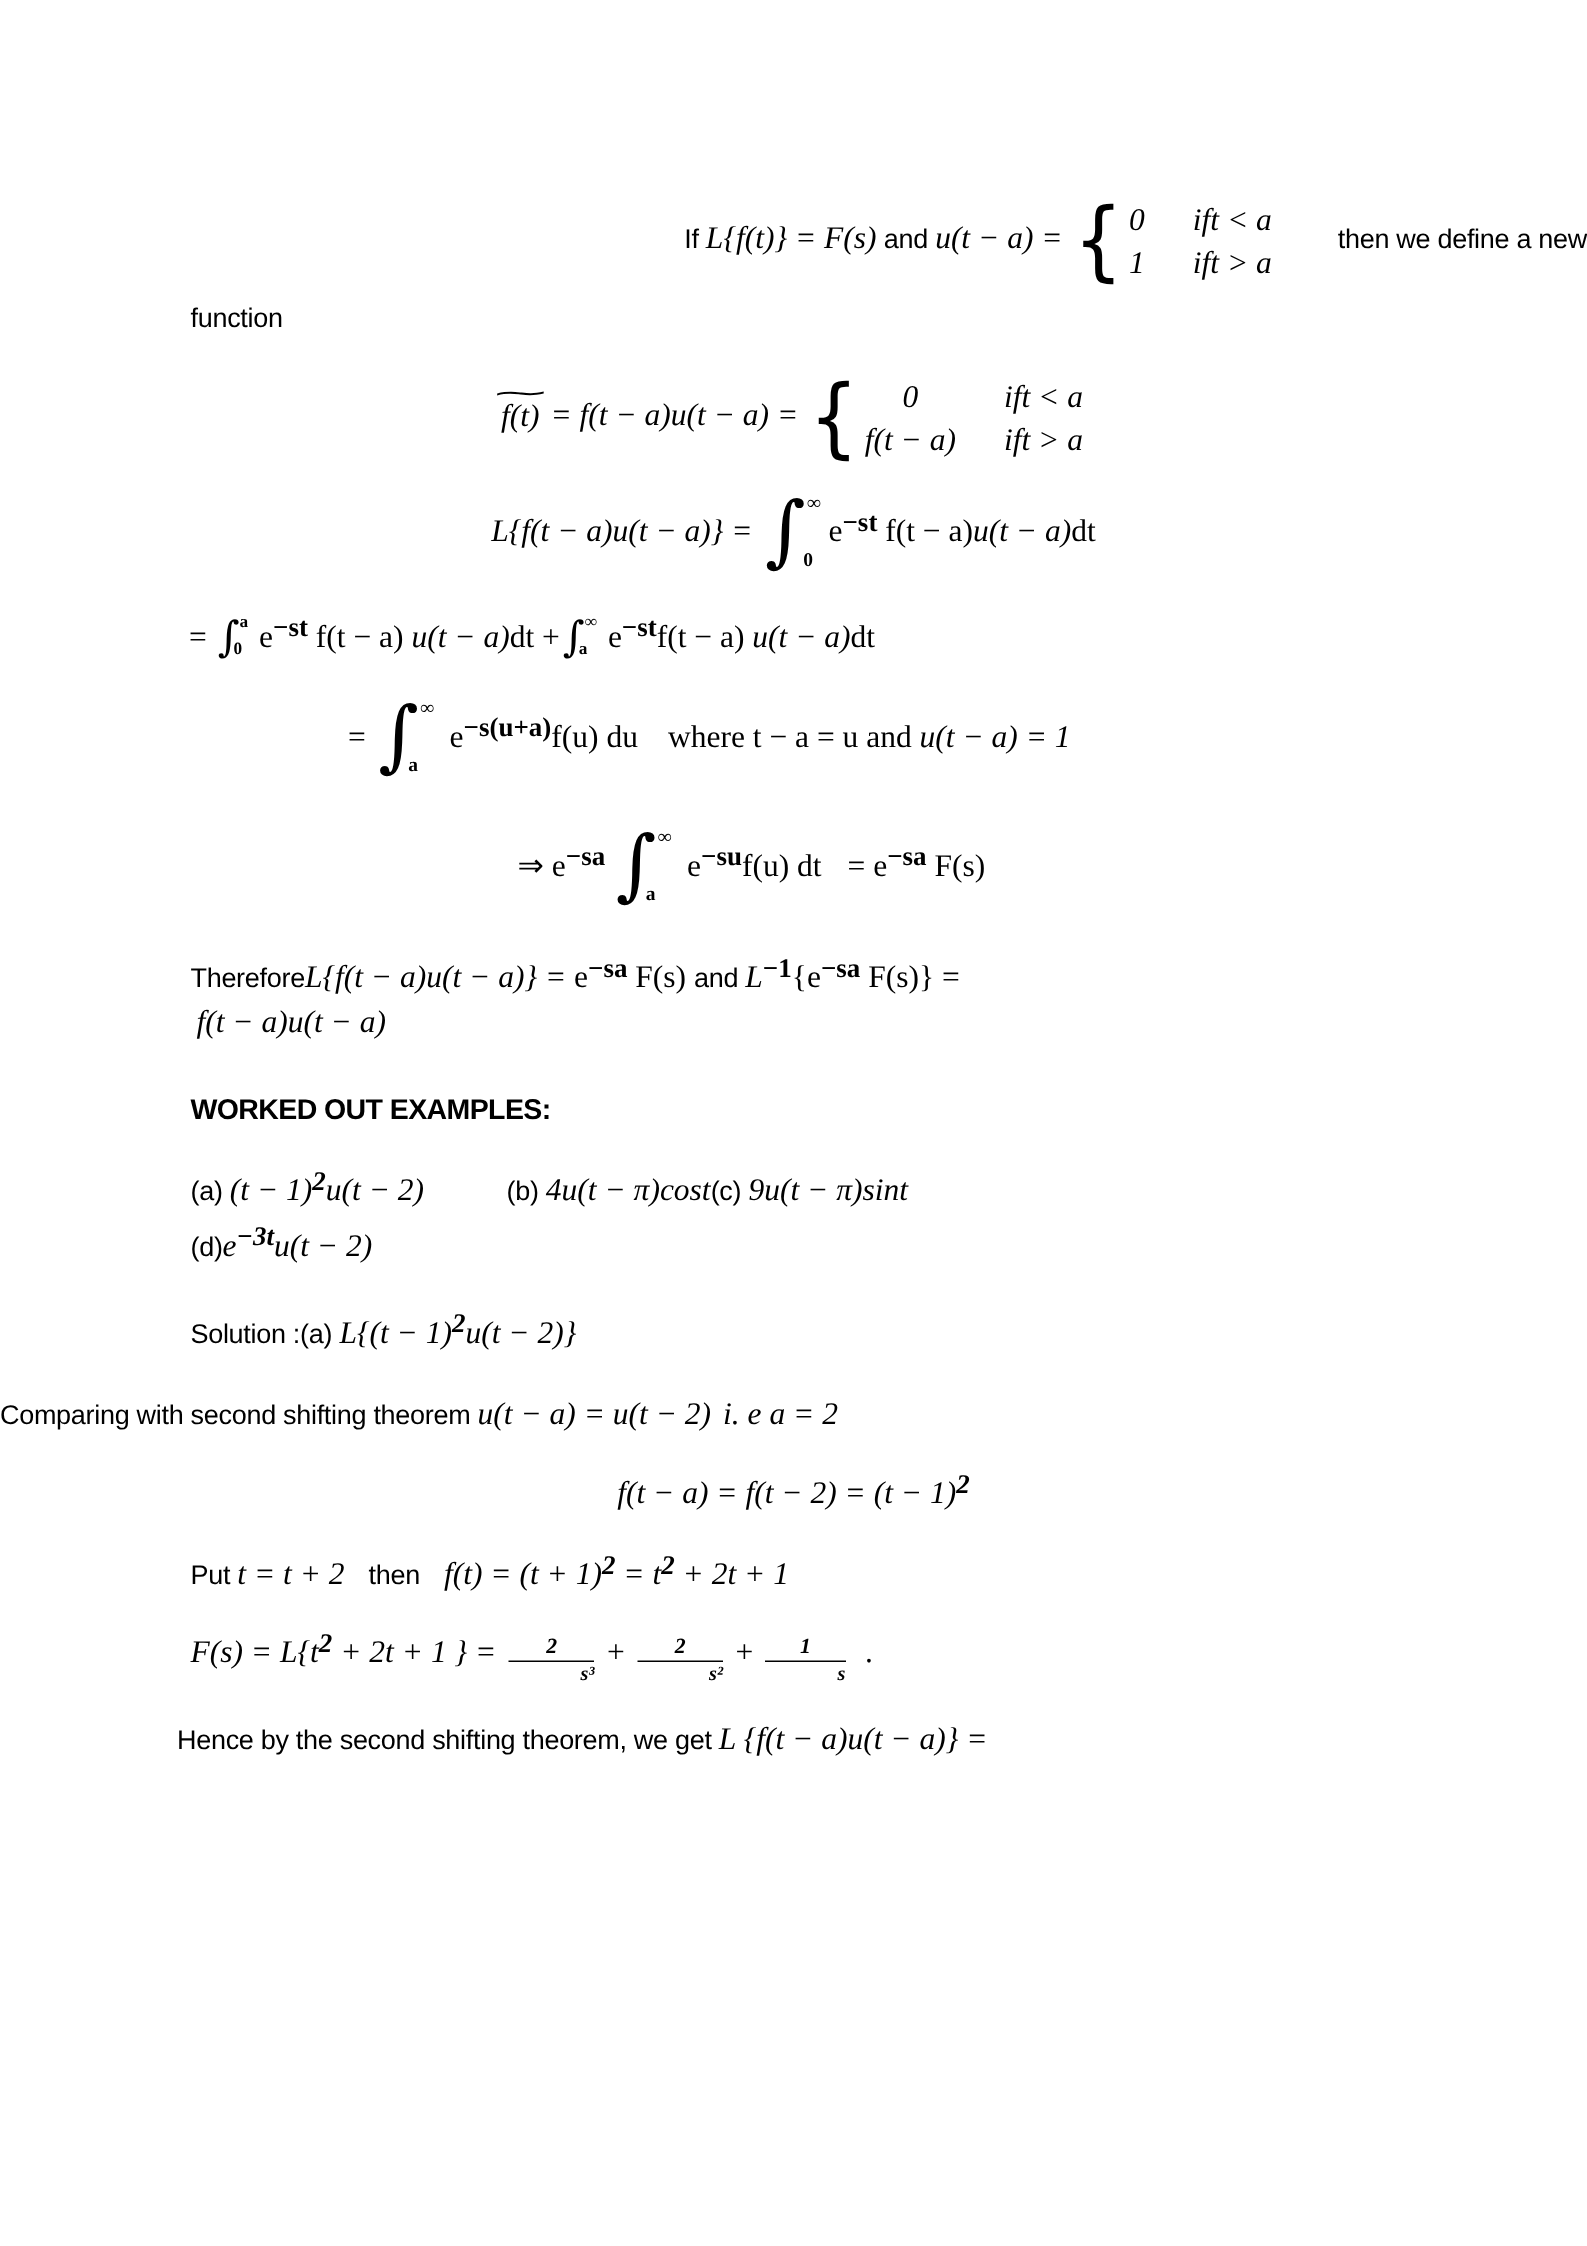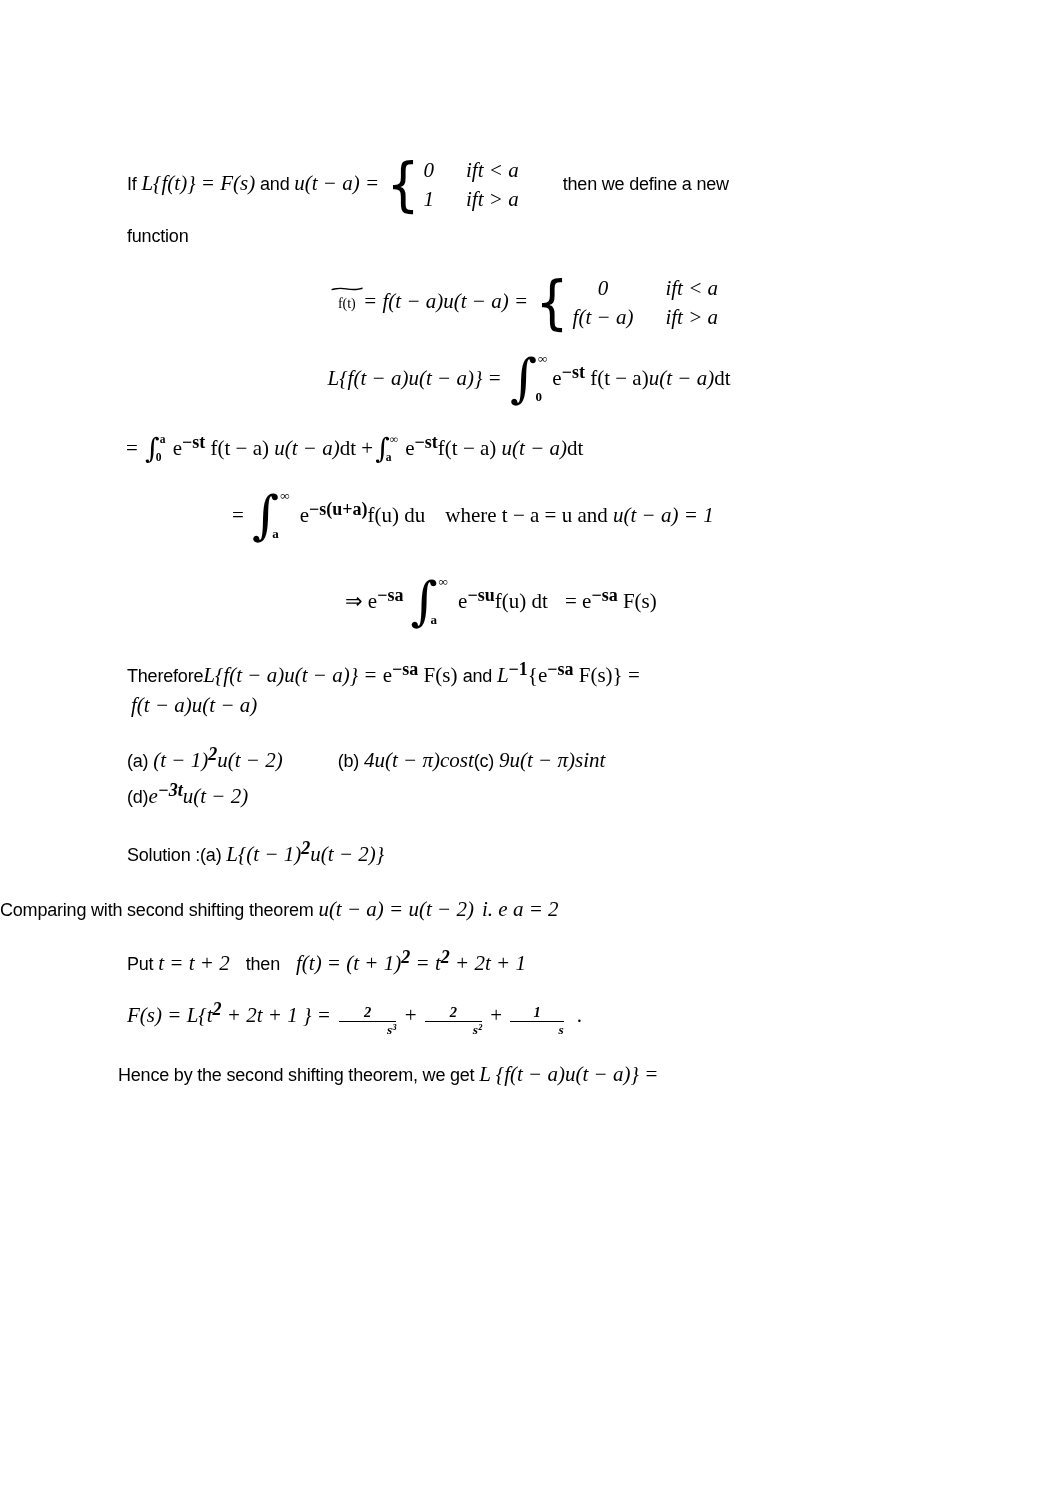--- a/index.html
+++ b/index.html
@@ -58,27 +58,27 @@
   }
   .cv { justify-self:center; font-style:italic; }
   .cc { justify-self:start; font-style:italic; }
   
   .tld { position:relative; display:inline-block; margin-right:2px; }
   .tld-m {
     position:absolute; top:-12px; left:50%;
     transform:translateX(-50%) scaleX(3.1); font-size:16px;
     font-family:"DejaVu Sans", sans-serif;
   }
-  .tld-b { font-family:"Liberation Serif", serif; font-size:14px; }
+  .tld-b { font-family:"Liberation Serif", serif; font-style:italic; font-size:21px; }
 </style>
 </head>
 <body>
 
 <div class="page" id="doc">
-    <div class="line" style="margin-top: 24px; margin-left: 127px;"><span class="t-x">If  </span><span class="t-i">L{f(t)} = F(s)</span><span class="t-x"> and </span><span class="t-i">u(t − a) = </span><span class="cases">
+    <div class="line" style="margin-left: 127px; text-align: right;"><span class="t-x">If  </span><span class="t-i">L{f(t)} = F(s)</span><span class="t-x"> and </span><span class="t-i">u(t − a) = </span><span class="cases">
         <span class="cases-brace">{</span>
         <span class="cases-rows">
           <span class="cv">0</span>
           <span class="cc">ift &lt; a</span>
           <span class="cv">1</span>
           <span class="cc">ift &gt; a</span>
         </span>
       </span><span class="sp" style="width: 42px;"></span><span class="t-x">then we define a new</span></div>
     <div class="line" style="margin-top: 10px; margin-left: 127px;"><span class="t-x">function</span></div>
     <div class="line c" style="margin-top: 26px;"><span class="tld"><span class="tld-m">∼</span><span class="tld-b">f(t)</span></span><span class="t-i"> = f(t − a)u(t − a) = </span><span class="cases">
@@ -119,20 +119,22 @@
       </span><span class="t-r"> e</span><span class="supx">−s(u+a)</span><span class="t-r">f(u) du</span><span class="sp" style="width: 20px;"></span><span class="t-r">where t − a = u and </span><span class="t-i">u(t − a) = 1</span></div>
     <div class="line" style="margin-top: 26px; margin-left: 345px;"><span class="t-r">⇒ e</span><span class="supx">−sa</span><span class="sp" style="width: 4px;"></span><span class="int">
         <span class="int-s">∫</span>
         <span class="int-l">
           <span class="lim-hi">∞</span>
           <span class="lim-lo">a</span>
         </span>
       </span><span class="t-r"> e</span><span class="supx">−su</span><span class="t-r">f(u) dt </span><span class="sp" style="width: 12px;"></span><span class="t-r">= e</span><span class="supx">−sa</span><span class="t-r"> F(s)</span></div>
     <div class="line" style="margin-top: 24px; margin-left: 127px;"><span class="t-x">Therefore</span><span class="t-i">L{f(t − a)u(t − a)} = </span><span class="t-r">e</span><span class="supx">−sa</span><span class="t-r"> F(s) </span><span class="t-x">and </span><span class="t-i">L</span><span class="supx">−1</span><span class="t-r">{e</span><span class="supx">−sa</span><span class="t-r"> F(s)} =</span></div>
     <div class="line" style="margin-top: 2px; margin-left: 131px;"><span class="t-i">f(t − a)u(t − a)</span></div>
+    <div class="line h1" style="margin-top: 32px; margin-left: 127px;"><span class="t-b">WORKED OUT EXAMPLES:</span></div>
     <div class="line" style="margin-top: 22px; margin-left: 127px;"><span class="t-x">(a) </span><span class="t-i">(t − 1)</span><span class="supx supi">2</span><span class="t-i">u(t − 2)</span><span class="sp" style="width: 55px;"></span><span class="t-x">(b)  </span><span class="t-i">4u(t − π)cost</span><span class="t-x">(c) </span><span class="t-i">9u(t − π)sint</span></div>
     <div class="line" style="margin-top: 4px; margin-left: 127px;"><span class="t-x">(d)</span><span class="t-i">e</span><span class="supx supi">−3t</span><span class="t-i">u(t − 2)</span></div>
     <div class="line" style="margin-top: 26px; margin-left: 127px;"><span class="t-x">Solution :(a)  </span><span class="t-i">L{(t − 1)</span><span class="supx supi">2</span><span class="t-i">u(t − 2)}</span></div>
     <div class="line" style="margin-top: 26px; "><span class="t-x">Comparing with second shifting theorem </span><span class="t-i">u(t − a) = u(t − 2)</span><span class="sp" style="width: 8px;"></span><span class="t-i">i. e a = 2</span></div>
+    <div class="line c" style="margin-top: 20px;"><span class="t-i">f(t − a) = f(t − 2) = (t − 1)</span><span class="supx supi">2</span></div>
     <div class="line" style="margin-top: 22px; margin-left: 127px;"><span class="t-x">Put </span><span class="t-i">t = t + 2</span><span class="sp" style="width: 16px;"></span><span class="t-x">then</span><span class="sp" style="width: 16px;"></span><span class="t-i">f(t) = (t + 1)</span><span class="supx supi">2</span><span class="t-i"> = t</span><span class="supx supi">2</span><span class="t-i"> + 2t + 1</span></div>
     <div class="line" style="margin-top: 20px; margin-left: 127px;"><span class="t-i">F(s) = L{t</span><span class="supx supi">2</span><span class="t-i"> + 2t + 1 } = </span><span class="frac"><span class="fn">2</span><span class="fd">s³</span></span><span class="t-r"> + </span><span class="frac"><span class="fn">2</span><span class="fd">s²</span></span><span class="t-r"> + </span><span class="frac"><span class="fn">1</span><span class="fd">s</span></span><span class="sp" style="width: 10px;"></span><span class="t-r">.</span></div>
     <div class="line" style="margin-top: 22px; margin-left: 118px;"><span class="t-x">Hence by the second shifting theorem, we get </span><span class="t-i">L {f(t − a)u(t − a)} =</span></div>
   </div>
 
 </body></html>

